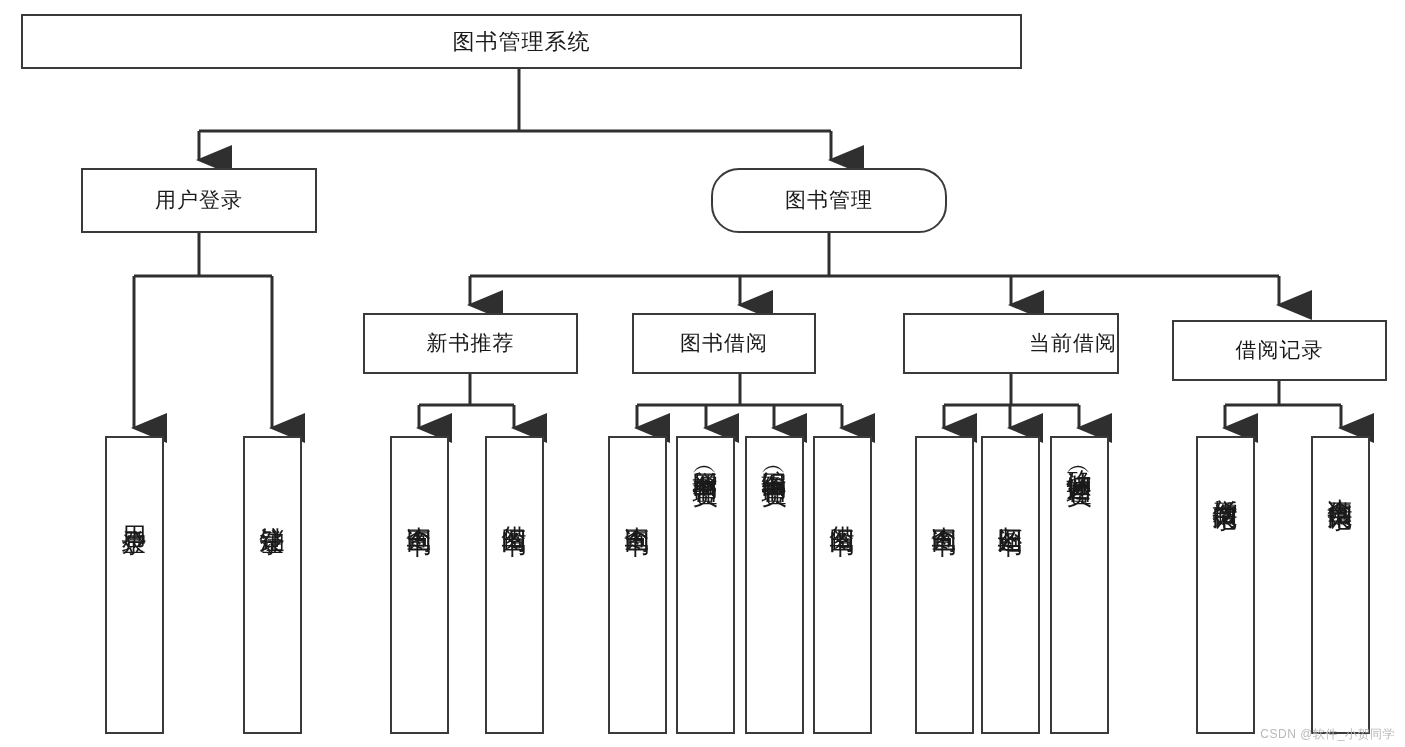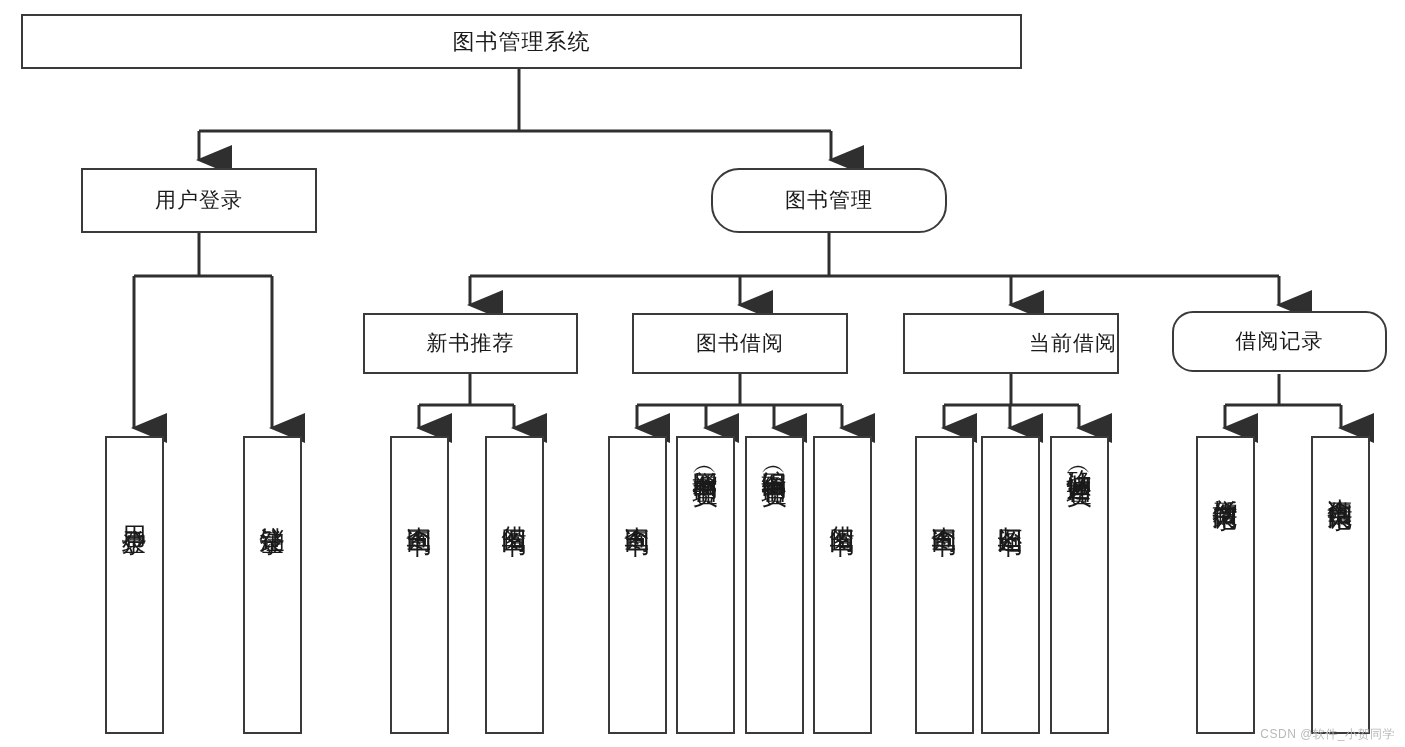--- a/index.html
+++ b/index.html
@@ -141,27 +141,27 @@
   <div class="node" style="left:81px;top:168px;width:236px;height:65px;">
     <span class="lbl">用户登录</span>
   </div>
   <div class="node" style="left:711px;top:168px;width:236px;height:65px;border-radius:28px;">
     <span class="lbl">图书管理</span>
   </div>
 
   <div class="node" style="left:363px;top:313px;width:215px;height:61px;">
     <span class="lbl">新书推荐</span>
   </div>
-  <div class="node" style="left:632px;top:313px;width:216px;height:61px;align-items:center;">
+  <div class="node" style="left:632px;top:313px;width:184px;height:61px;align-items:center;">
     <span class="lbl">图书借阅</span>
   </div>
   <div class="node" style="left:903px;top:313px;width:216px;height:61px;justify-content:flex-end;">
     <span class="lbl">当前借阅</span>
   </div>
-  <div class="node" style="left:1172px;top:311px;width:215px;height:61px;border-radius:21px;">
+  <div class="node" style="left:1172px;top:320px;width:215px;height:61px;">
     <span class="lbl">借阅记录</span>
   </div>
 
   <div class="leaf short" style="left:105px;top:436px;width:59px;height:298px;">
     <span class="vlbl">用户登录</span>
   </div>
   <div class="leaf short" style="left:243px;top:436px;width:59px;height:298px;">
     <span class="vlbl">注销登录</span>
   </div>
 

